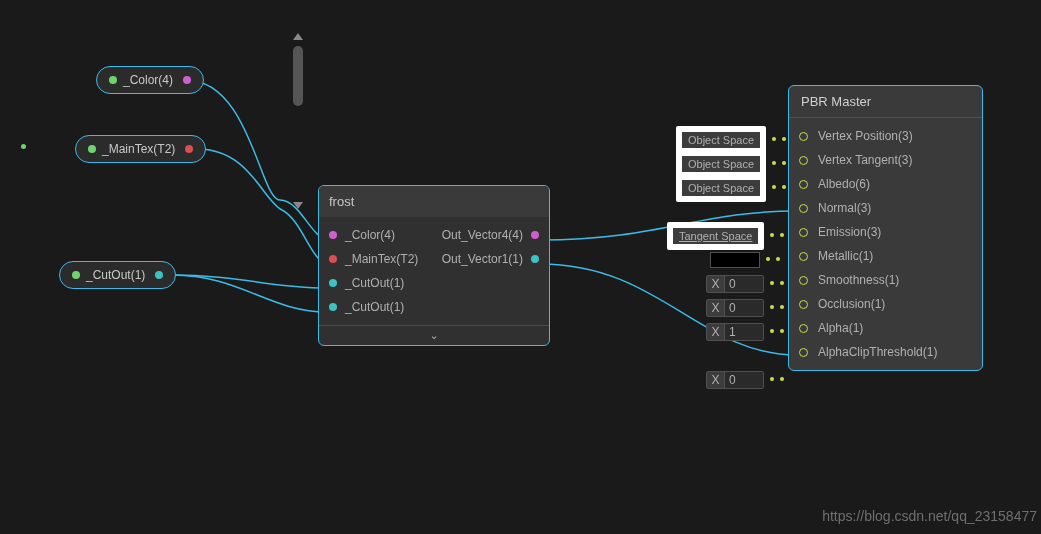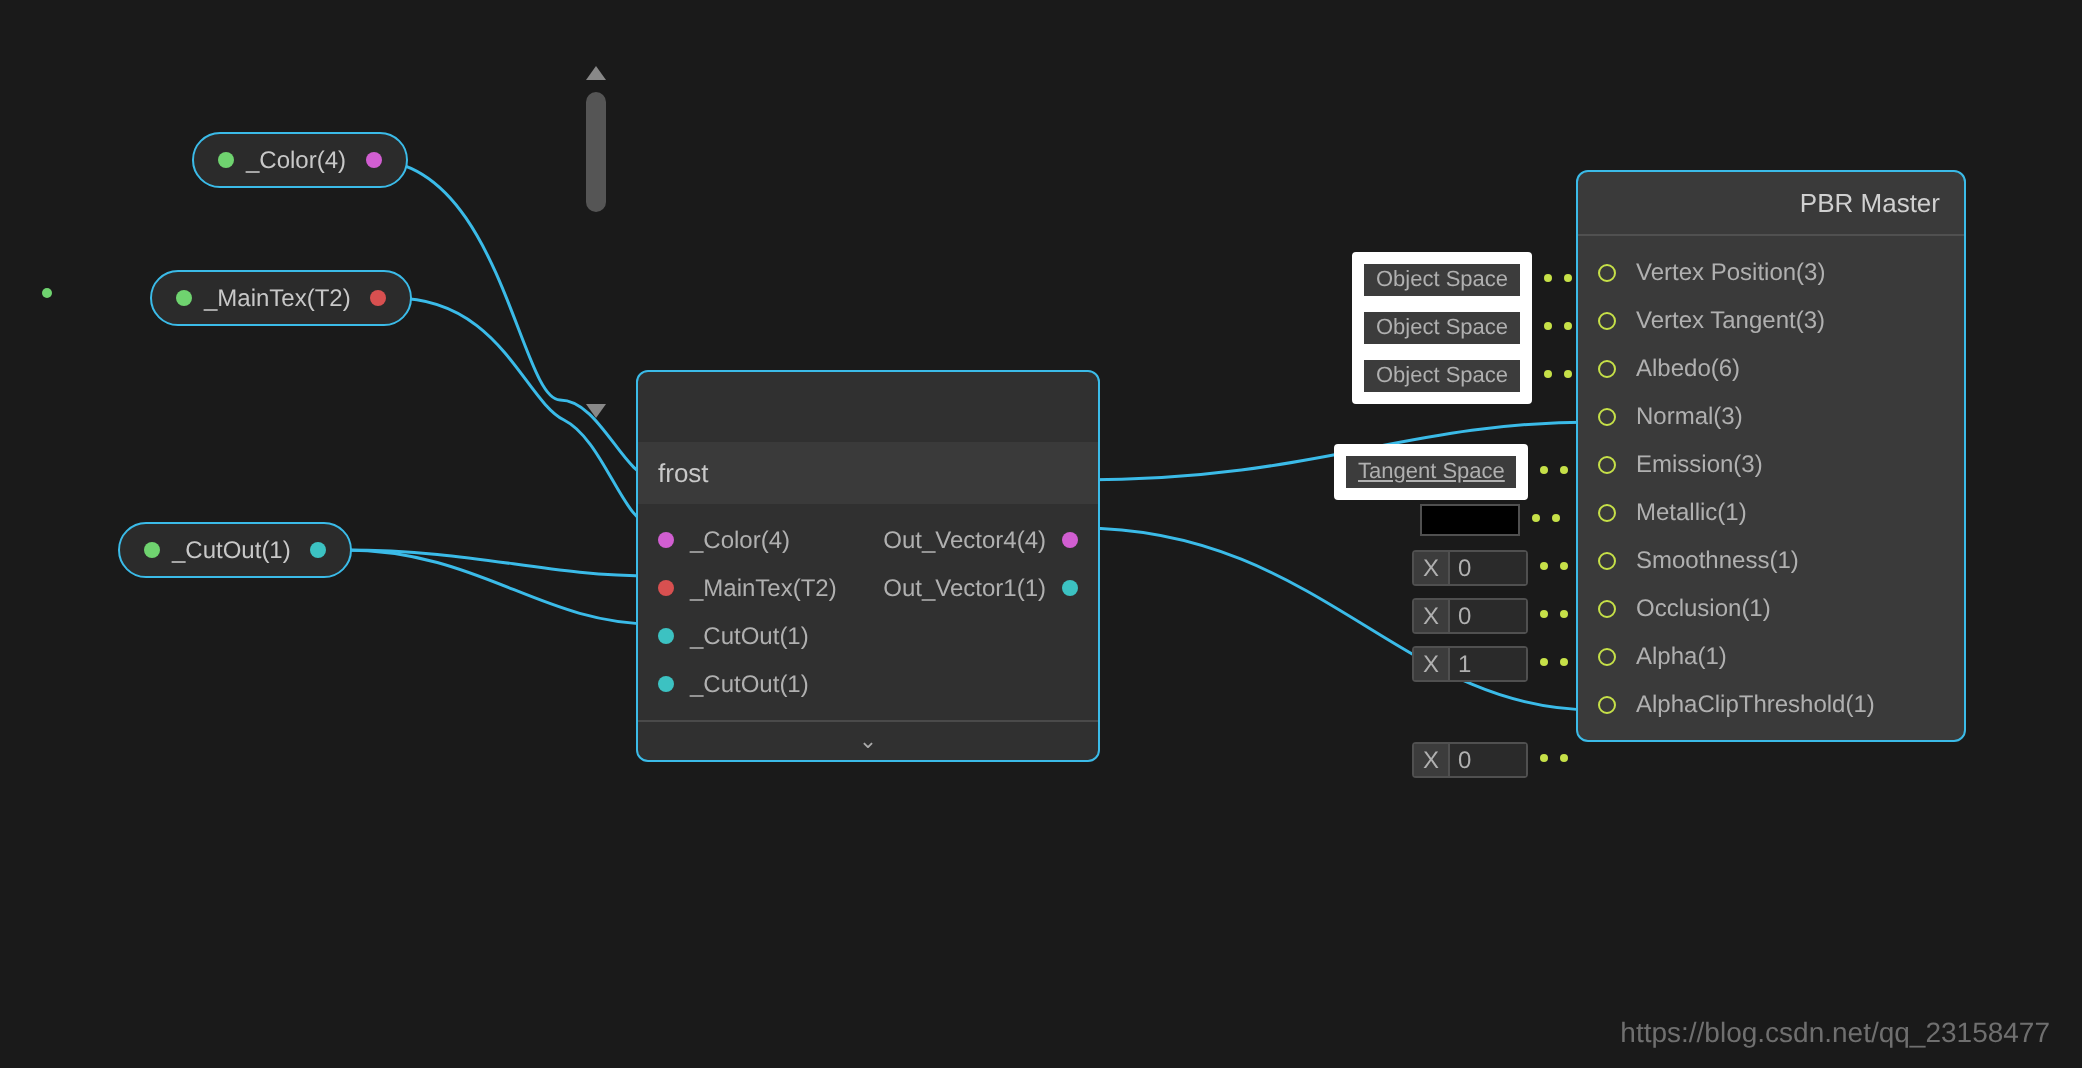--- a/index.html
+++ b/index.html
@@ -42,21 +42,20 @@
     background: #303030;
     border: 1px solid #3bbbe8;
     border-radius: 6px;
     overflow: hidden;
   }
   .node .title {
     background: #3a3a3a;
     padding: 8px 10px;
     color: #c8c8c8;
     font-size: 13px;
-    margin-top: 35px;
   }
   .node .body {
     display: flex;
     padding: 6px 0;
   }
   .col {
     display: flex;
     flex-direction: column;
   }
   .row {
@@ -176,21 +175,21 @@
     margin: 6px auto;
   }
   .free-dot {
     position: absolute;
     width: 5px; height: 5px;
     border-radius: 50%;
     background: #6fd36f;
   }
   .watermark {
     position: absolute;
-    right: 16px; bottom: 10px;
+    right: 4px; bottom: 10px;
     color: #6f6f6f;
     font-size: 14px;
   }
   
   .c-mag { background: #d15ed1; }
   .c-red { background: #d85050; }
   .c-cyan { background: #3cc2c2; }
   .c-grn { background: #6fd36f; }
 </style>
 </head>
@@ -260,21 +259,21 @@
         </div>
       <div class="row out">
           <span>Out_Vector1(1)</span>
           <span class="port c-cyan"></span>
         </div>
     </div>
   </div>
   <div class="expand">⌄</div>
 </div>
 
-<div class="master" style="left:788px; top:85px;text-align:right;">
+<div class="master" style="left:788px; top:85px;">
   <div class="mtitle">PBR Master</div>
   <div style="padding:6px 0;">
     <div class="mrow">
         <span class="mport"></span>
         <span>Vertex Position(3)</span>
       </div>
     <div class="mrow">
         <span class="mport"></span>
         <span>Vertex Tangent(3)</span>
       </div>

